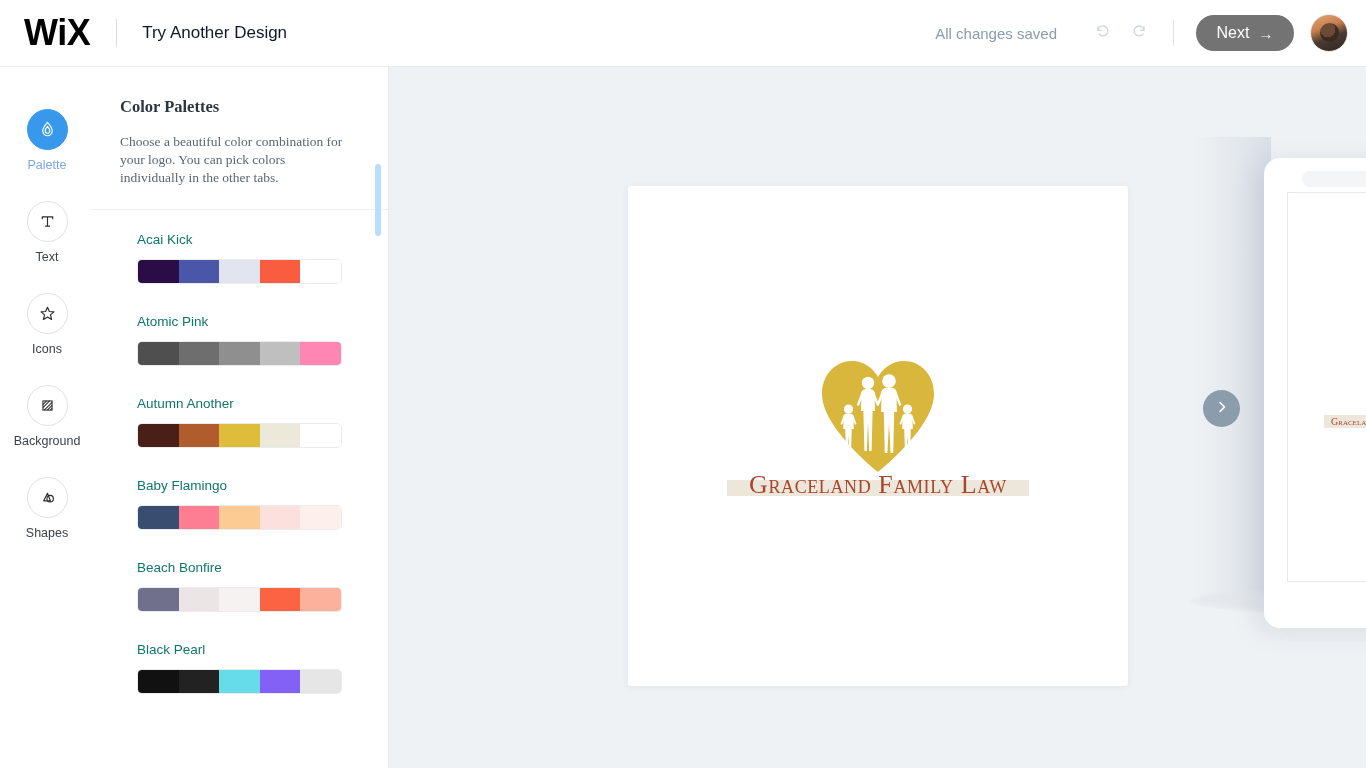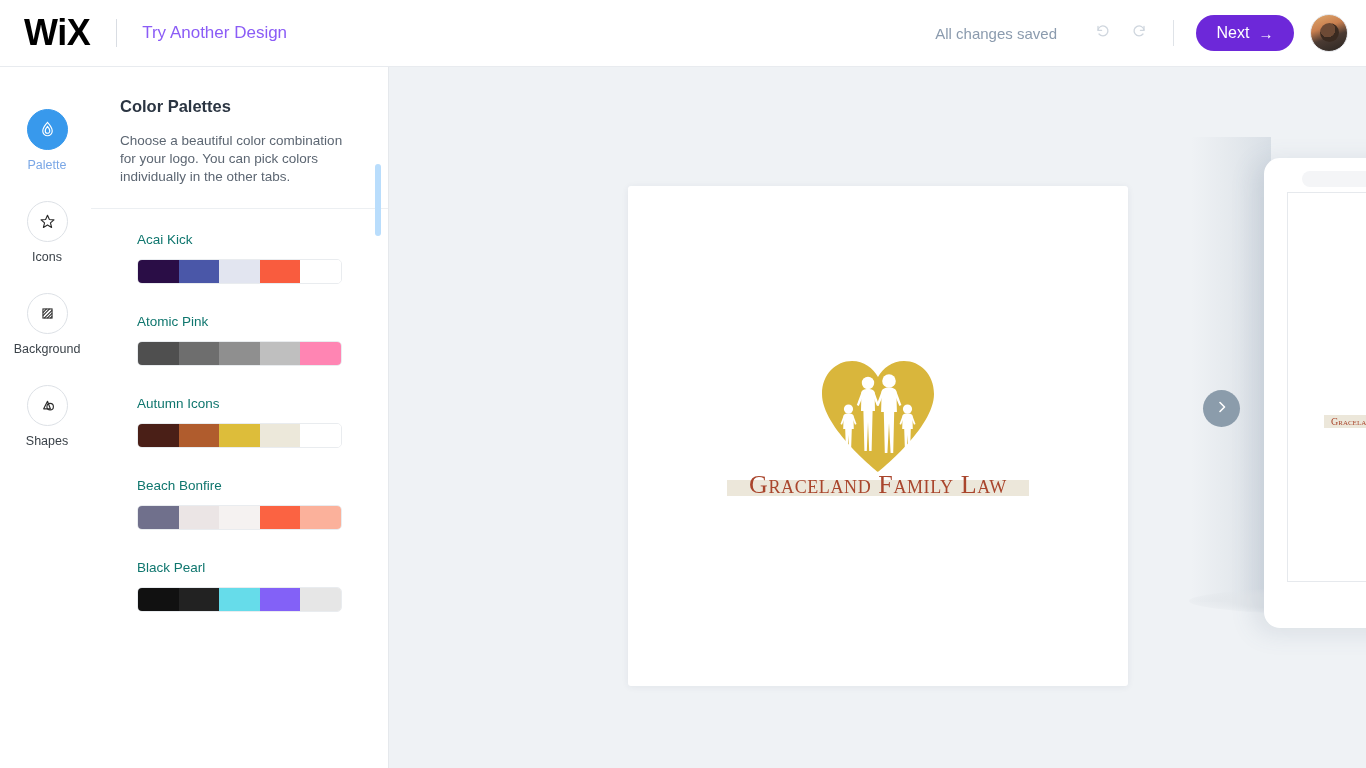--- a/index.html
+++ b/index.html
@@ -22,21 +22,21 @@
     margin-left: 24px;
     font-size: 36px; font-weight: 700; letter-spacing: -0.5px;
     color: #000000; font-family: "Liberation Sans", sans-serif;
   }
   #header-divider {
     width: 1px; height: 28px; background: #d9dde3;
     margin-left: 26px;
   }
   #header-title {
     margin-left: 25px;
-    font-size: 17px; color: #8b5cf6; font-weight: 400;
+    font-size: 17px; color: #0f172a; font-weight: 400;
   }
   #header-right {
     margin-left: auto; display: flex; align-items: center;
     margin-right: 18px;
   }
   #save-status {
     font-size: 15px; color: #8b9bae; margin-right: 28px;
   }
   .hist-btn {
     width: 36px; height: 36px; display: flex;
@@ -96,20 +96,21 @@
   
   #panel {
     position: absolute; top: 67px; left: 91px;
     width: 298px; height: 701px;
     background: #ffffff;
     border-right: 1px solid #e5e8ec;
   }
   #panel-head {
     padding: 30px 28px 22px 29px;
     border-bottom: 1px solid #eceff2;
+    font-family: Liberation Serif, serif;
   }
   #panel-title {
     font-size: 16.5px; color: #2b3542; font-weight: 700;
     margin-bottom: 16px;
   }
   #panel-desc {
     font-size: 13.5px; line-height: 18px; color: #5c6672;
     max-width: 232px;
   }
   #palette-list {
@@ -242,41 +243,49 @@
       <span>
         <svg width="20" height="20" viewBox="0 0 20 20" fill="none" stroke="#cfd6de" stroke-width="1.3">
           <path d="M15 9 A5 5 0 1 0 14 13" stroke-linecap="round"></path>
           <path d="M15 5.5 L15 9.3 L11.4 9.3" stroke-linecap="round" stroke-linejoin="round"></path>
         </svg>
       </span>
     </div>
 
     <div id="header-divider2"></div>
 
-    <div id="next-button" style="background: #6d28d9;">
+    <div id="next-button" style="background: #737373;">
       <span>Next</span>
       <span class="arr">→</span>
     </div>
 
     <div id="avatar"></div>
   </div>
 </div>
 
 <div id="rail">
 
   <div class="rail-item active">
     <div class="rail-circle">
       <svg width="19" height="19" viewBox="0 0 20 20" fill="none" stroke="currentColor" stroke-width="1.2">
         <path d="M10 2.6 C10 2.6 5 8.2 5 11.6 A5 5 0 0 0 15 11.6 C15 8.2 10 2.6 10 2.6Z"></path>
         <path d="M10 6.8 C10 6.8 7.6 9.6 7.6 11.5 A2.4 2.4 0 0 0 12.4 11.5 C12.4 9.6 10 6.8 10 6.8Z"></path>
       </svg>
     </div>
     <div class="rail-label">Palette</div>
   </div>
 
+  <div class="rail-item">
+    <div class="rail-circle">
+      <svg width="19" height="19" viewBox="0 0 20 20" fill="none" stroke="currentColor" stroke-width="1.2">
+        <path d="M4.5 5.2 L15.5 5.2 M4.5 5.2 L4.5 7 M15.5 5.2 L15.5 7 M10 5.2 L10 14.8 M7.8 14.8 L12.2 14.8" stroke-linecap="round"></path>
+      </svg>
+    </div>
+    <div class="rail-label">Text</div>
+  </div>
 
   <div class="rail-item">
     <div class="rail-circle">
       <svg width="19" height="19" viewBox="0 0 20 20" fill="none" stroke="currentColor" stroke-width="1.2">
         <path d="M10 3.4 L12 7.9 L16.8 8.3 L13.1 11.5 L14.3 16.2 L10 13.6 L5.7 16.2 L6.9 11.5 L3.2 8.3 L8 7.9Z" stroke-linejoin="round"></path>
       </svg>
     </div>
     <div class="rail-label">Icons</div>
   </div>
 
@@ -322,27 +331,37 @@
         <div class="palette-name">Atomic Pink</div>
         <div class="swatch-row">
           <div class="swatch" style="background: rgb(79, 79, 79);"></div>
           <div class="swatch" style="background: rgb(110, 110, 110);"></div>
           <div class="swatch" style="background: rgb(143, 143, 143);"></div>
           <div class="swatch" style="background: rgb(191, 191, 191);"></div>
           <div class="swatch" style="background: rgb(255, 133, 179);"></div>
         </div>
       </div>
       <div class="palette-item">
-        <div class="palette-name">Autumn Icons</div>
+        <div class="palette-name">Autumn Another</div>
         <div class="swatch-row">
           <div class="swatch" style="background: rgb(74, 31, 23);"></div>
           <div class="swatch" style="background: rgb(176, 92, 45);"></div>
           <div class="swatch" style="background: rgb(221, 189, 58);"></div>
           <div class="swatch" style="background: rgb(236, 232, 218);"></div>
           <div class="swatch" style="background: rgb(255, 255, 255);"></div>
+        </div>
+      </div>
+      <div class="palette-item">
+        <div class="palette-name">Baby Flamingo</div>
+        <div class="swatch-row">
+          <div class="swatch" style="background: rgb(57, 77, 112);"></div>
+          <div class="swatch" style="background: rgb(253, 126, 146);"></div>
+          <div class="swatch" style="background: rgb(252, 203, 147);"></div>
+          <div class="swatch" style="background: rgb(251, 224, 222);"></div>
+          <div class="swatch" style="background: rgb(253, 240, 236);"></div>
         </div>
       </div>
       <div class="palette-item">
         <div class="palette-name">Beach Bonfire</div>
         <div class="swatch-row">
           <div class="swatch" style="background: rgb(112, 112, 140);"></div>
           <div class="swatch" style="background: rgb(235, 229, 229);"></div>
           <div class="swatch" style="background: rgb(245, 242, 241);"></div>
           <div class="swatch" style="background: rgb(251, 99, 66);"></div>
           <div class="swatch" style="background: rgb(251, 177, 155);"></div>

